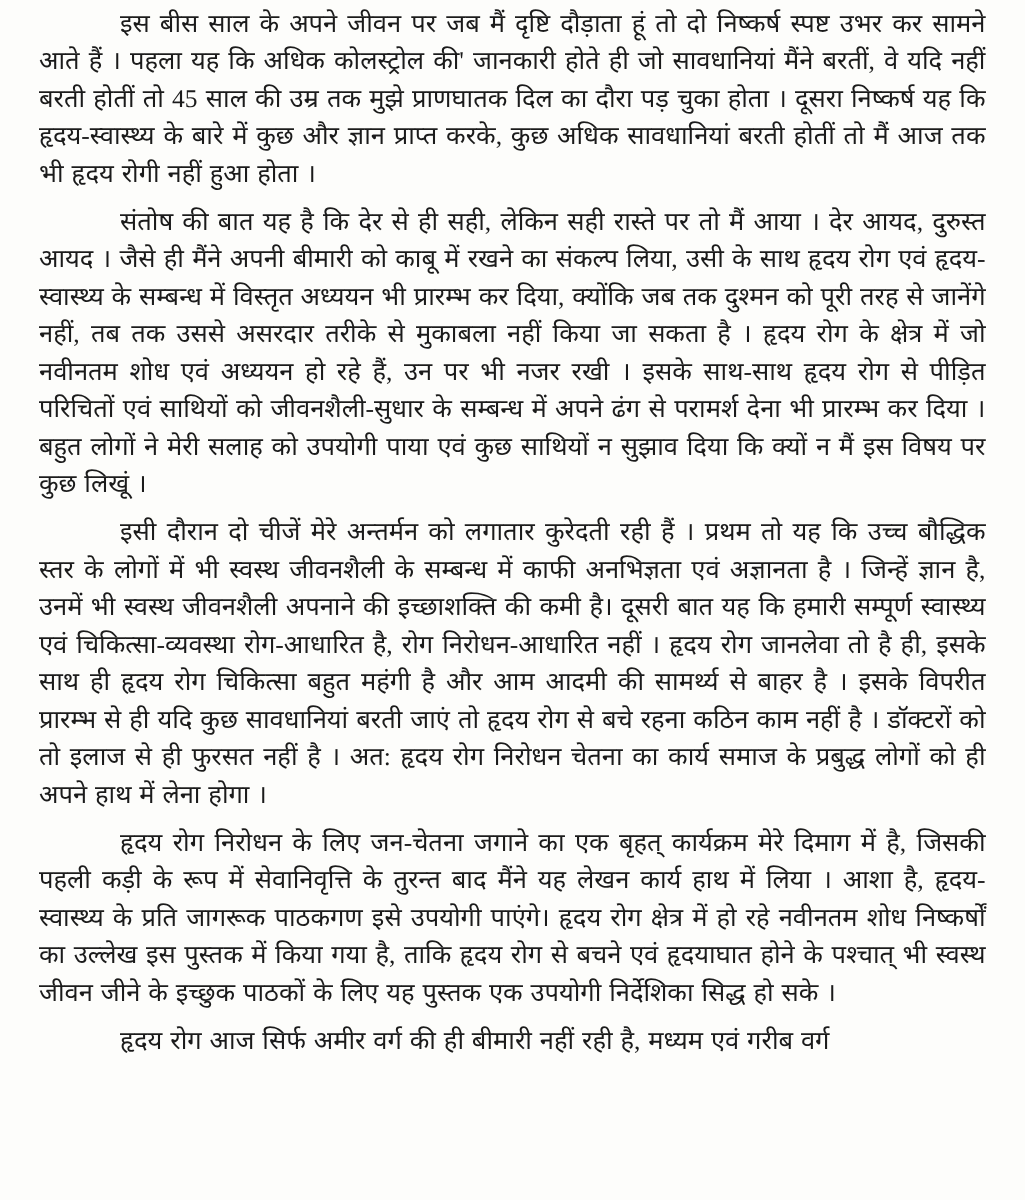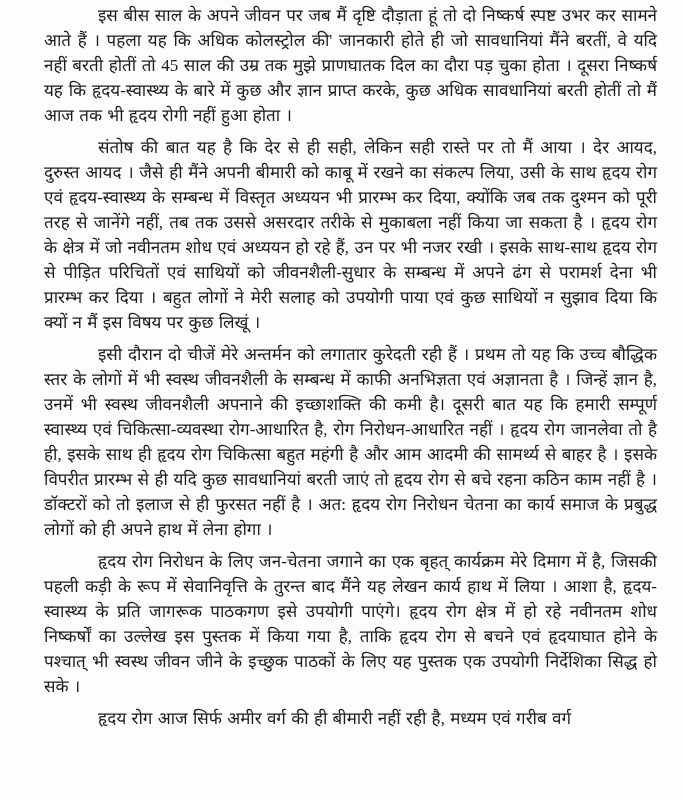--- a/index.html
+++ b/index.html
@@ -11,21 +11,21 @@
     width: 683px;
     height: 800px;
     overflow: hidden;
   }
   .page {
     box-sizing: border-box;
     width: 683px;
     height: 800px;
     background: #fdfdfb;
     color: #1b1b1b;
-    padding: 3px 26px 0 44px;
+    padding: 3px 26px 0 26px;
     font-family: "Liberation Serif", "DejaVu Serif", serif;
     font-size: 17px;
     line-height: 25px;
     text-align: justify;
     text-justify: inter-word;
   }
   .page p {
     margin: 0 0 7px 0;
     text-indent: 54px;
     word-spacing: 1px;

